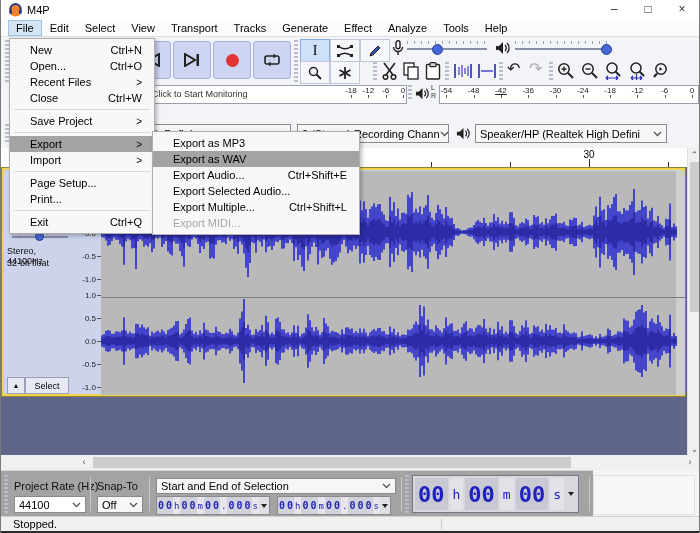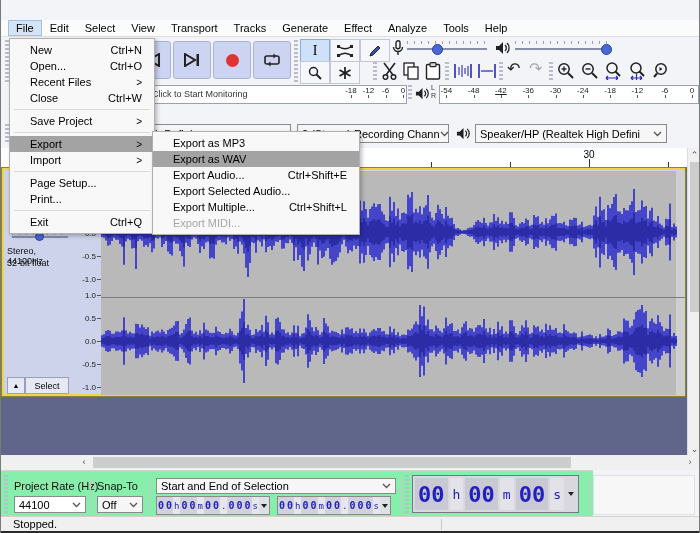--- a/index.html
+++ b/index.html
@@ -39,21 +39,21 @@
   .tinfo{font-size:9px;color:#111;}
   .vruler-label{position:absolute;font-size:8px;color:#222;right:5px;transform:translateY(-50%);}
   .vruler-tick{position:absolute;right:0;width:4px;height:1px;background:#555;}
   .panelbtn{background:#e6e9f4;border:1px solid #9aa0b8;font-size:9px;display:flex;align-items:center;justify-content:center;}
   
   .vscroll{left:686px;top:148px;width:13px;height:307px;background:#f0f0f0;border-left:1px solid #dcdcdc;}
   .hscrollrow{left:0;top:455px;width:700px;height:15px;background:#f0f0f0;}
   .sthumb{background:#cdcdcd;}
   .sarrow{color:#505050;font-size:9px;line-height:15px;text-align:center;}
   
-  .seltb{left:0;top:470px;width:592px;height:46px;background:#86efac;border-top:1px solid #d5d5d5;}
+  .seltb{left:0;top:470px;width:592px;height:46px;background:#a3a3a3;border-top:1px solid #d5d5d5;}
   .lab{font-size:11px;color:#111;}
   .vsep{width:1px;background:#c8c8c8;}
   .timefield{background:#dfdfe6;border:1px solid #8a8a8a;display:flex;align-items:stretch;font-family:"DejaVu Sans Mono",monospace;}
   .tf-d{background:#d2d2dc;color:#2222bb;font-weight:bold;font-size:10px;padding:0 1px;display:flex;align-items:center;}
   .tf-u{background:#e6e6ec;color:#2222bb;font-size:9px;padding:0 1px;display:flex;align-items:center;}
   .tf-arrow{width:0;height:0;border-left:3px solid transparent;border-right:3px solid transparent;border-top:4px solid #222;align-self:center;margin:0 2px;}
   .bigtime{background:#d8d8de;border:1px solid #777788;display:flex;align-items:stretch;font-family:"DejaVu Sans Mono",monospace;padding:2px;}
   .bt-d{background:#c9c9d4;color:#2020c0;font-weight:bold;font-size:22px;display:flex;align-items:center;padding:0 3px;margin-right:2px;}
   .bt-u{background:#e2e2e8;color:#2020c0;font-size:13px;display:flex;align-items:center;padding:0 3px;margin-right:2px;}
   
@@ -67,20 +67,32 @@
   .menuitem.hl{background:#a3a3a3;}
   .menuitem.dis{color:#a6a6a6;}
   .menusep{height:1px;background:#d9d9d9;margin:3px 4px;}
   svg{display:block;}
 </style>
 </head>
 <body>
 
 <div class="app">
 
+  <div class="abs titlebar">
+    <svg class="abs" style="left:7px;top:3px" width="15" height="14" viewBox="0 0 15 14">
+      <circle cx="7.5" cy="7" r="6.5" fill="#f58220"></circle>
+      <path d="M2.5 10 L2.5 6 A5 5 0 0 1 12.5 6 L12.5 10" fill="none" stroke="#273c8c" stroke-width="2"></path>
+      <rect x="1.5" y="7" width="2.5" height="4" rx="1" fill="#273c8c"></rect>
+      <rect x="11" y="7" width="2.5" height="4" rx="1" fill="#273c8c"></rect>
+    </svg>
+    <div class="abs title-text">M4P</div>
+    <div class="abs winbtn" style="right:68px">–</div>
+    <div class="abs winbtn" style="right:34px">□</div>
+    <div class="abs winbtn" style="right:0">×</div>
+  </div>
 
   <div class="abs menubar" id="menubar">
       <div class="mitem active">File</div>
       <div class="mitem">Edit</div>
       <div class="mitem">Select</div>
       <div class="mitem">View</div>
       <div class="mitem">Transport</div>
       <div class="mitem">Tracks</div>
       <div class="mitem">Generate</div>
       <div class="mitem">Effect</div>

